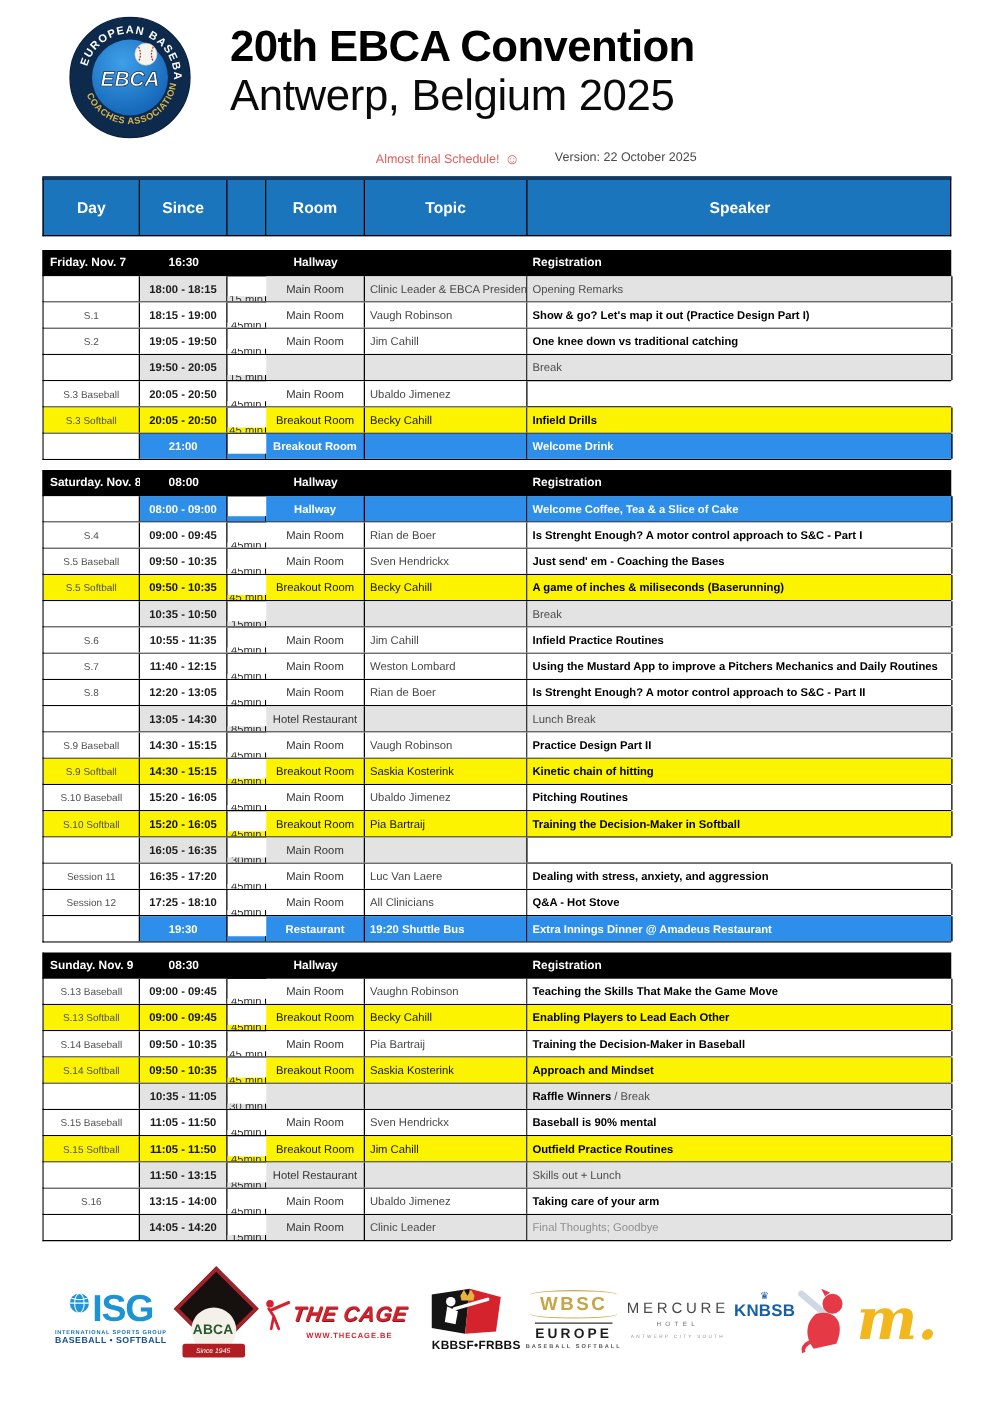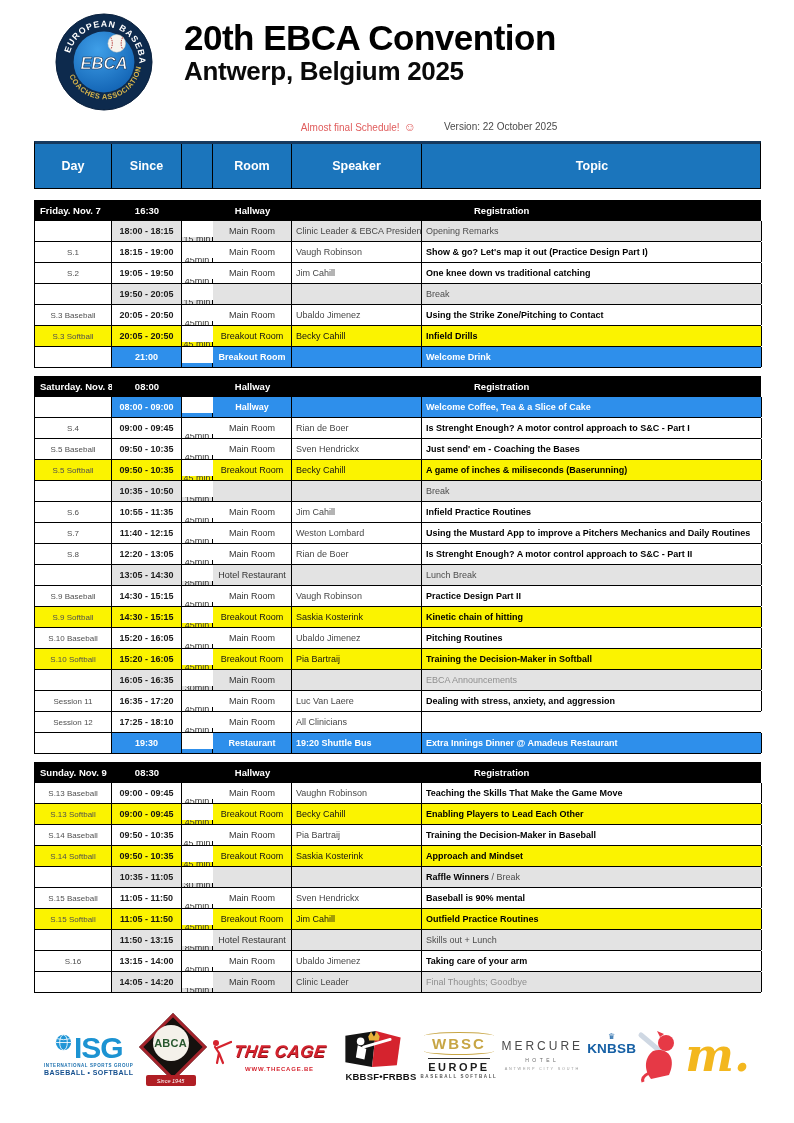--- a/index.html
+++ b/index.html
@@ -5,21 +5,21 @@
   html,body{margin:0;padding:0;}
   body{
     width:794px;height:1123px;background:#ffffff;overflow:hidden;position:relative;
     font-family:"Liberation Sans",sans-serif;color:#000;
   }
   
   .doc-header{position:relative;height:120px;}
   .ebca-logo{position:absolute;left:55px;top:13px;width:98px;height:98px;}
   .titles{position:absolute;left:184px;top:18px;line-height:1.12;}
   .title1{font-size:35px;font-weight:800;letter-spacing:-0.5px;}
-  .title2{font-size:26px;font-weight:700;letter-spacing:-0.3px;color:#0a0a0a;}
+  .title2{font-size:35px;font-weight:400;letter-spacing:-0.3px;color:#0a0a0a;}
   .status-line{position:absolute;top:121px;left:0;width:100%;display:flex;justify-content:center;gap:28px;transform:translateX(32px);font-size:10px;}
   .status-note{color:#e05c5c;display:flex;align-items:center;gap:4px;}
   .status-emoji{font-size:12px;line-height:1;}
   .version{color:#4a4a4a;}
   
   .schedule{margin:21px 0 0 34px;width:727px;}
   .grid6{display:grid;grid-template-columns:77px 70px 31px 79px 130px 340px;}
   .thead{height:48px;background:#1b75bc;border:1px solid #000;border-top:3px solid #16395e;box-sizing:border-box;}
   .thead .hcell{display:flex;align-items:center;justify-content:center;color:#fff;font-weight:700;font-size:12.5px;border-right:1px solid #000;}
   .thead .hcell:last-child{border-right:none;}
@@ -31,21 +31,21 @@
   .cell{display:flex;align-items:center;justify-content:center;border-right:1px solid #000;overflow:hidden;white-space:pre;font-size:9px;box-sizing:border-box;}
   .bar .cell{border-right:none;}
   .c-day{font-size:8px;color:#4f4f4f;}
   .bar .c-day{font-size:9.5px;color:#fff;justify-content:flex-start;padding-left:5px;}
   .c-time{font-weight:600;color:#1d1d1d;}
   .bar .c-time{color:#fff;}
   .c-dur{color:#333;margin-top:16px;}
   .c-room{color:#333;}
   .c-speaker{justify-content:flex-start;padding-left:4px;color:#474747;}
   .c-topic{justify-content:flex-start;padding-left:4px;}
-  .bar .c-topic{padding-left:4px;margin-left:48px;}
+  .bar .c-topic{padding-left:4px;}
   .topic-bold{font-weight:700;color:#000;}
   .topic-normal{color:#4d4d4d;}
   .topic-muted{color:#8f8f8f;}
   .row.plain .cell{background:#fff;}
   .row.gray .cell{background:#e3e3e3;}
   .row.gray .c-day{background:#fff;}
   .row.yellow .cell{background:#fbf300;}
   .row.yellow .c-time,.row.yellow .c-speaker,.row.yellow .c-room{color:#141414;}
   .row.blue .cell{background:#2e8feb;color:#fff;font-weight:700;}
   .row.blue .c-day{background:#fff;}
@@ -54,21 +54,21 @@
   .sponsors{position:absolute;left:0;bottom:22px;width:100%;display:flex;align-items:center;justify-content:space-between;padding:0 44px;box-sizing:border-box;height:92px;}
   .logo{display:flex;flex-direction:column;align-items:center;justify-content:center;}
   
   .isg-top{display:flex;align-items:flex-start;gap:2px;}
   .isg-name{font-size:30px;font-weight:800;color:#1c93d2;line-height:0.9;letter-spacing:-1px;}
   .isg-l1{font-size:4.5px;color:#1a6fae;letter-spacing:0.6px;margin-top:2px;font-weight:700;}
   .isg-l2{font-size:7px;color:#15508f;font-weight:800;letter-spacing:0.4px;margin-top:1px;}
   
   .abca{position:relative;width:66px;height:78px;}
   .abca-diamond{position:absolute;left:11px;top:7px;width:42px;height:42px;background:#16110e;border:3px solid #a4232b;transform:rotate(45deg);}
-  .abca-ball{position:absolute;left:15px;top:9px;width:36px;height:36px;background:#f4f1ea;border-radius:50%;display:flex;align-items:center;justify-content:center;}
+  .abca-ball{position:absolute;left:15px;top:30px;width:36px;height:36px;background:#f4f1ea;border-radius:50%;display:flex;align-items:center;justify-content:center;}
   .abca-name{font-size:11px;font-weight:800;color:#27572e;letter-spacing:0.2px;}
   .abca-ribbon{position:absolute;left:8px;bottom:8px;width:50px;height:11px;background:#b01e24;color:#fff;font-size:5.5px;font-style:italic;display:flex;align-items:center;justify-content:center;border-radius:2px;}
   
   .cage-row{display:flex;align-items:center;gap:2px;}
   .cage-name{font-size:17px;font-weight:800;font-style:italic;color:#d5232e;letter-spacing:0.5px;transform:skewX(-8deg);text-shadow:0.5px 0.5px 0 #8e1118;}
   .cage-url{font-size:6px;font-weight:700;color:#d5232e;letter-spacing:0.8px;margin-top:1px;margin-left:26px;}
   
   .kbbsf-name{font-size:9.5px;font-weight:800;color:#111;margin-top:2px;letter-spacing:0.2px;padding-left:16px;}
   
   .wbsc-name{font-size:15px;font-weight:800;color:#c7a544;letter-spacing:2px;position:relative;padding:3px 4px;}
@@ -122,22 +122,22 @@
     <span class="version">Version: 22 October 2025</span>
   </div>
 </div>
 
 <div class="schedule">
   <div class="thead grid6">
       <div class="hcell">Day</div>
       <div class="hcell">Since</div>
       <div class="hcell"></div>
       <div class="hcell">Room</div>
+      <div class="hcell">Topic</div>
       <div class="hcell">Speaker</div>
-      <div class="hcell">Topic</div>
     </div>
   <div>
       <div class="section first">
         <div class="bar row grid6">
           <div class="cell c-day">Friday. Nov. 7</div>
           <div class="cell c-time">16:30</div>
           <div class="cell c-dur"></div>
           <div class="cell c-room">Hallway</div>
           <div class="cell c-speaker"></div>
           <div class="cell c-topic">Registration</div>
@@ -173,21 +173,20 @@
           <div class="cell c-room"></div>
           <div class="cell c-speaker"></div>
           <div class="cell c-topic"><span class="topic-normal">Break</span></div>
         </div>
         <div class="row grid6 plain">
           <div class="cell c-day">S.3 Baseball</div>
           <div class="cell c-time">20:05 - 20:50</div>
           <div class="cell c-dur">45min</div>
           <div class="cell c-room">Main Room</div>
           <div class="cell c-speaker">Ubaldo Jimenez</div>
-          <div class="cell c-topic"><span class="topic-bold">Using the Strike Zone/Pitching to Contact</span></div>
         </div>
         <div class="row grid6 yellow">
           <div class="cell c-day">S.3 Softball</div>
           <div class="cell c-time">20:05 - 20:50</div>
           <div class="cell c-dur">45 min</div>
           <div class="cell c-room">Breakout Room</div>
           <div class="cell c-speaker">Becky Cahill</div>
           <div class="cell c-topic"><span class="topic-bold">Infield Drills</span></div>
         </div>
         <div class="row grid6 blue">
@@ -311,36 +310,36 @@
           <div class="cell c-room">Breakout Room</div>
           <div class="cell c-speaker">Pia Bartraij</div>
           <div class="cell c-topic"><span class="topic-bold">Training the Decision-Maker in Softball</span></div>
         </div>
         <div class="row grid6 gray">
           <div class="cell c-day"></div>
           <div class="cell c-time">16:05 - 16:35</div>
           <div class="cell c-dur">30min</div>
           <div class="cell c-room">Main Room</div>
           <div class="cell c-speaker"></div>
-          <div class="cell c-topic"><span class="topic-muted">EBCA Announcements</span></div>
         </div>
         <div class="row grid6 plain">
           <div class="cell c-day">Session 11</div>
           <div class="cell c-time">16:35 - 17:20</div>
           <div class="cell c-dur">45min</div>
           <div class="cell c-room">Main Room</div>
           <div class="cell c-speaker">Luc Van Laere</div>
           <div class="cell c-topic"><span class="topic-bold">Dealing with stress, anxiety, and aggression</span></div>
         </div>
         <div class="row grid6 plain">
           <div class="cell c-day">Session 12</div>
           <div class="cell c-time">17:25 - 18:10</div>
           <div class="cell c-dur">45min</div>
           <div class="cell c-room">Main Room</div>
           <div class="cell c-speaker">All Clinicians</div>
+          <div class="cell c-topic"><span class="topic-bold">Q&amp;A - Hot Stove</span></div>
         </div>
         <div class="row grid6 blue">
           <div class="cell c-day"></div>
           <div class="cell c-time">19:30</div>
           <div class="cell c-dur"></div>
           <div class="cell c-room">Restaurant</div>
           <div class="cell c-speaker">19:20 Shuttle Bus</div>
           <div class="cell c-topic"><span class="topic-bold">Extra Innings Dinner @ Amadeus Restaurant</span></div>
         </div>
       </div>

